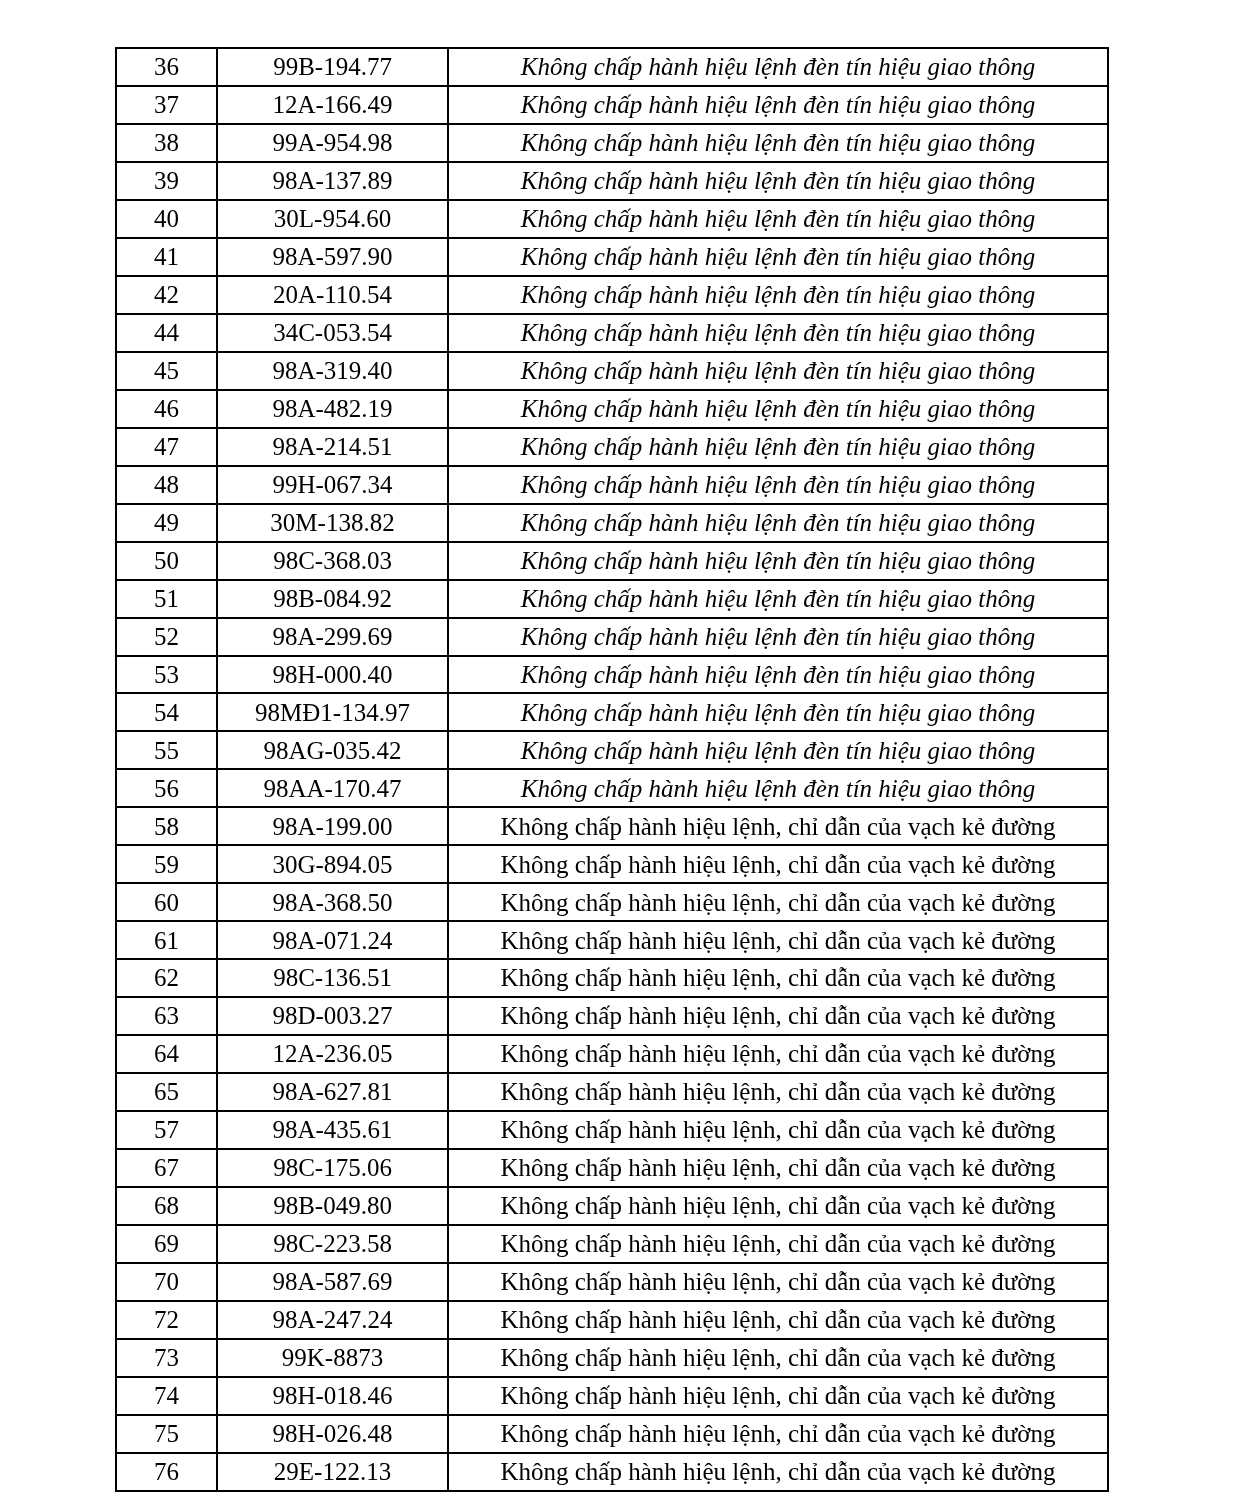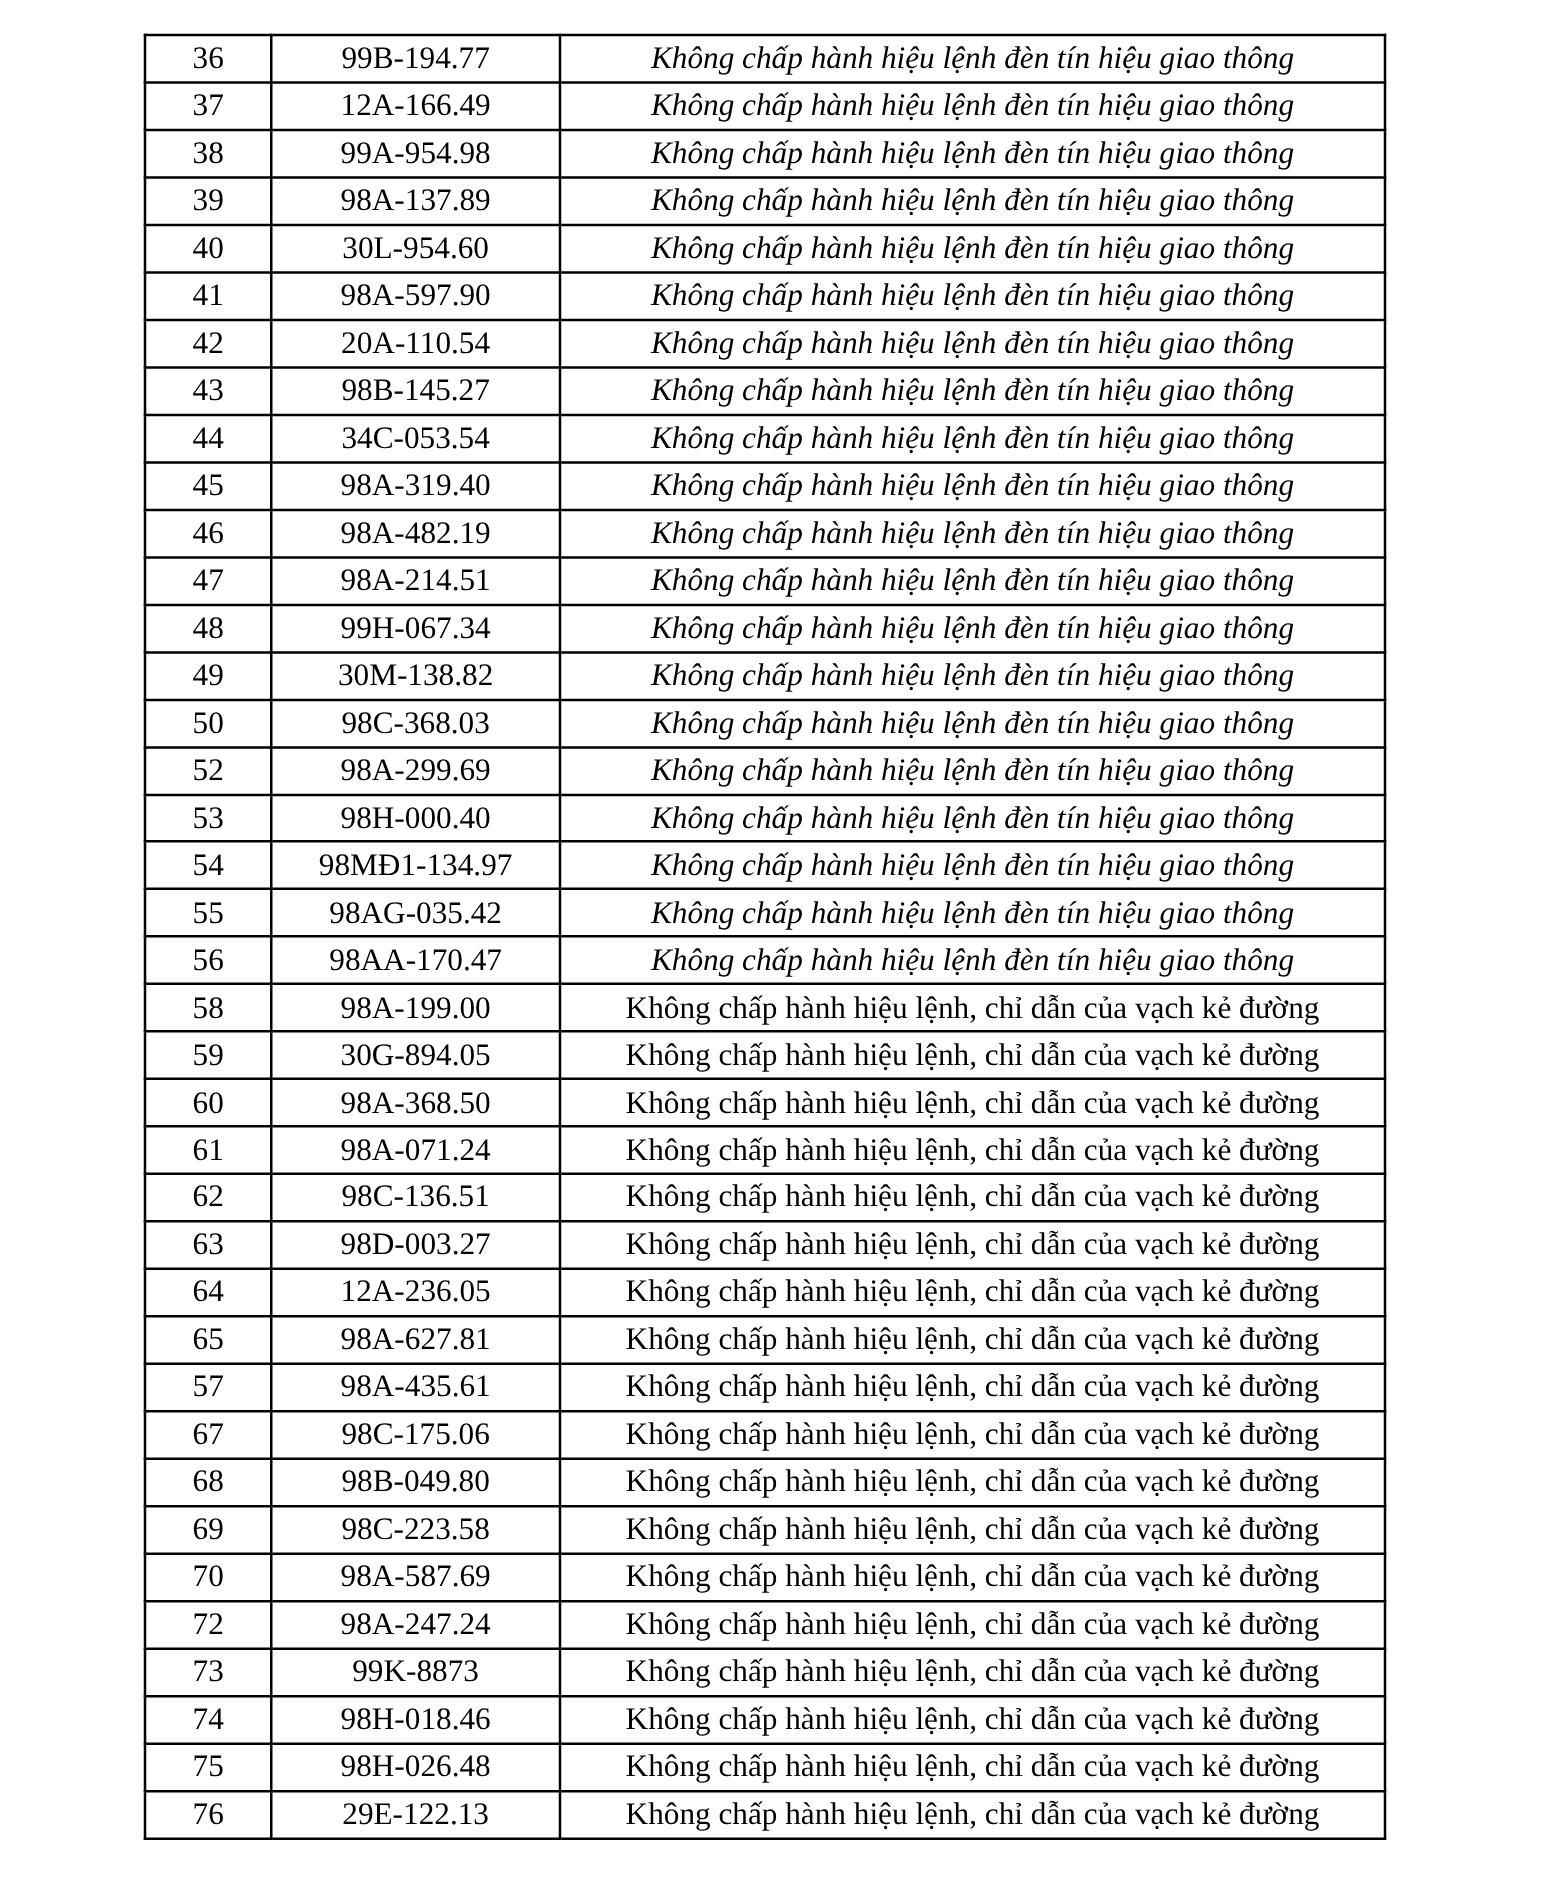--- a/index.html
+++ b/index.html
@@ -17,21 +17,21 @@
   .page {
     position: relative;
     width: 1240px;
     height: 1512px;
     background: #ffffff;
     overflow: hidden;
   }
   table.violations {
     position: absolute;
     left: 115px;
-    top: 27px;
+    top: 47px;
     width: 962px;
     height: 1445px;
     border-collapse: collapse;
     table-layout: fixed;
   }
   table.violations td {
     border: 2px solid #000000;
     padding: 0 4px;
     text-align: center;
     vertical-align: middle;
@@ -81,25 +81,20 @@
     <td class="col-no">41</td>
     <td class="col-plate">98A-597.90</td>
     <td class="col-viol italic">Không chấp hành hiệu lệnh đèn tín hiệu giao thông</td>
   </tr>
         <tr>
     <td class="col-no">42</td>
     <td class="col-plate">20A-110.54</td>
     <td class="col-viol italic">Không chấp hành hiệu lệnh đèn tín hiệu giao thông</td>
   </tr>
         <tr>
-    <td class="col-no">43</td>
-    <td class="col-plate">98B-145.27</td>
-    <td class="col-viol italic">Không chấp hành hiệu lệnh đèn tín hiệu giao thông</td>
-  </tr>
-        <tr>
     <td class="col-no">44</td>
     <td class="col-plate">34C-053.54</td>
     <td class="col-viol italic">Không chấp hành hiệu lệnh đèn tín hiệu giao thông</td>
   </tr>
         <tr>
     <td class="col-no">45</td>
     <td class="col-plate">98A-319.40</td>
     <td class="col-viol italic">Không chấp hành hiệu lệnh đèn tín hiệu giao thông</td>
   </tr>
         <tr>
@@ -118,20 +113,25 @@
     <td class="col-viol italic">Không chấp hành hiệu lệnh đèn tín hiệu giao thông</td>
   </tr>
         <tr>
     <td class="col-no">49</td>
     <td class="col-plate">30M-138.82</td>
     <td class="col-viol italic">Không chấp hành hiệu lệnh đèn tín hiệu giao thông</td>
   </tr>
         <tr>
     <td class="col-no">50</td>
     <td class="col-plate">98C-368.03</td>
+    <td class="col-viol italic">Không chấp hành hiệu lệnh đèn tín hiệu giao thông</td>
+  </tr>
+        <tr>
+    <td class="col-no">51</td>
+    <td class="col-plate">98B-084.92</td>
     <td class="col-viol italic">Không chấp hành hiệu lệnh đèn tín hiệu giao thông</td>
   </tr>
         <tr>
     <td class="col-no">52</td>
     <td class="col-plate">98A-299.69</td>
     <td class="col-viol italic">Không chấp hành hiệu lệnh đèn tín hiệu giao thông</td>
   </tr>
         <tr>
     <td class="col-no">53</td>
     <td class="col-plate">98H-000.40</td>

